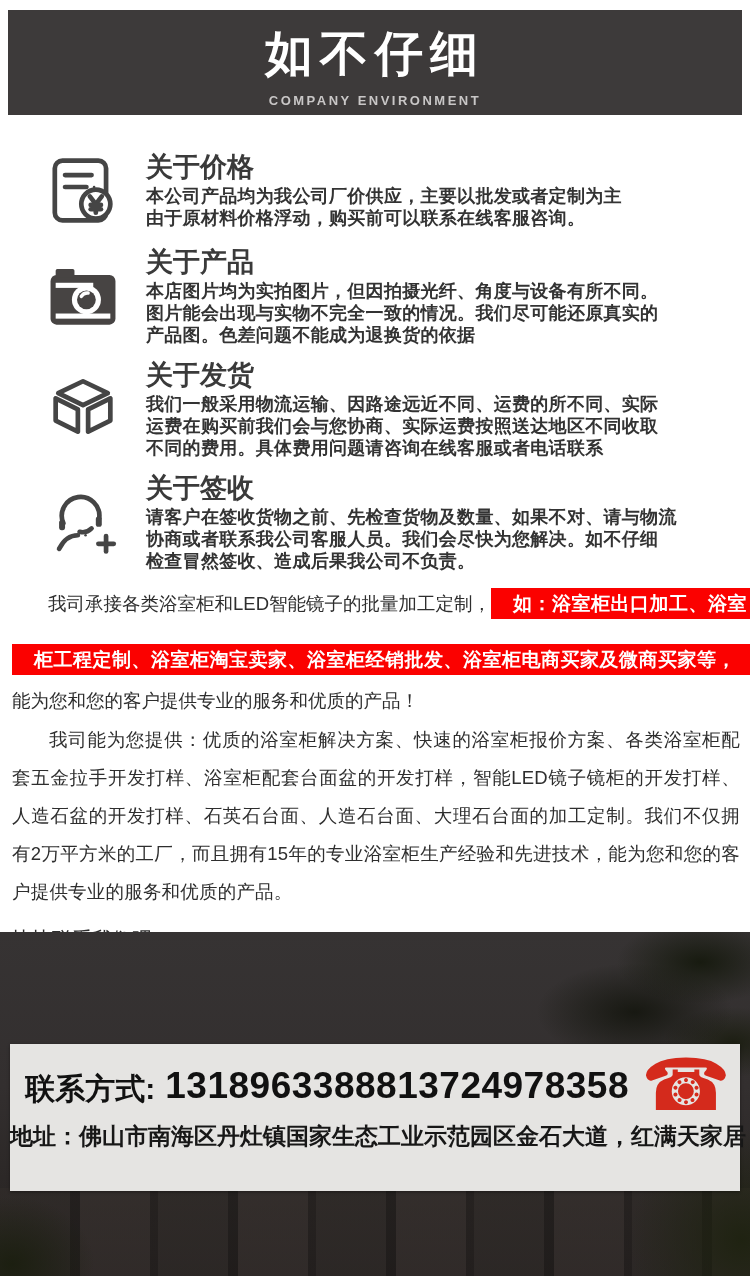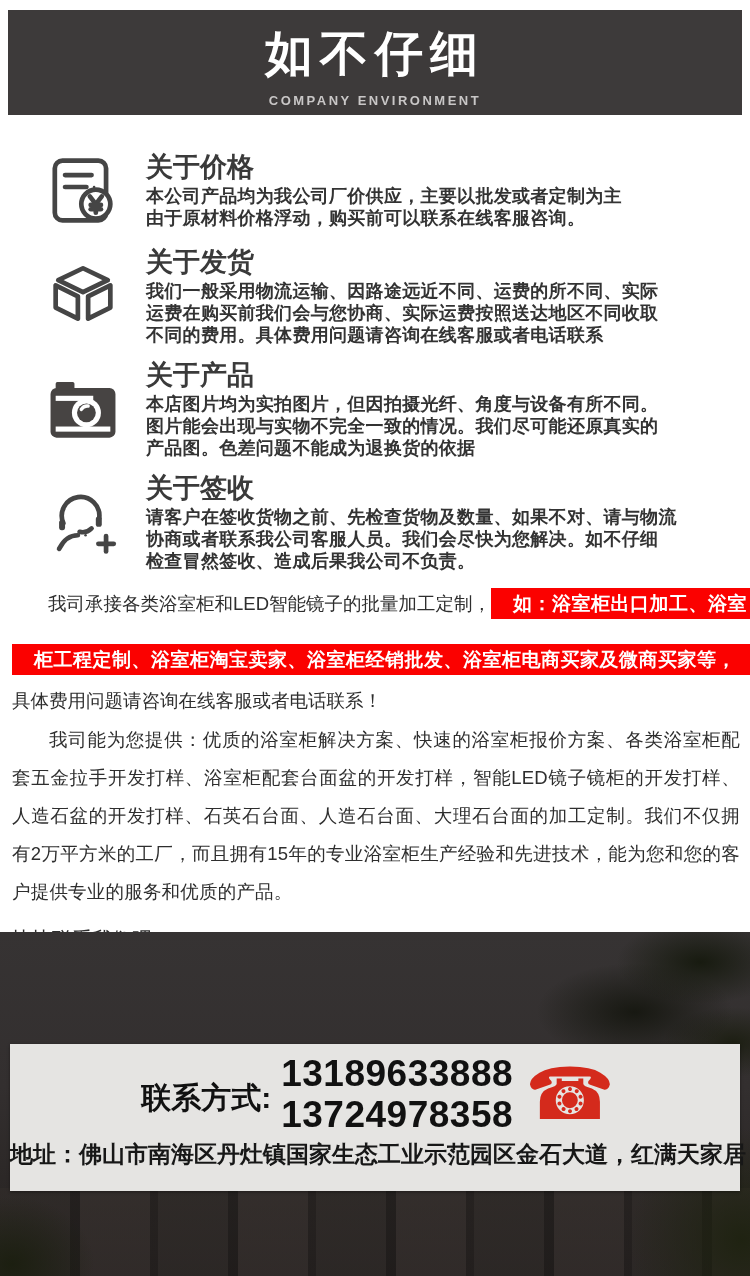--- a/index.html
+++ b/index.html
@@ -80,21 +80,21 @@
     background: radial-gradient(ellipse 150px 150px at 95% 80%, rgba(30,34,16,0.95) 0%, rgba(30,34,16,0) 75%);
   }
 
   
   .contact-box {
     position: absolute; top: 112px; left: 10px; right: 10px; height: 147px;
     background: #e5e4e2; box-shadow: 0 1px 3px rgba(0,0,0,0.4);
   }
   .phone-row { display: flex; align-items: center; justify-content: center; padding: 9px 0 0 6px; }
   .contact-label { font-size: 30px; font-weight: 700; color: #111111; margin-right: 10px; padding-top: 8px; }
-  .numbers { display: flex; flex-direction: column; line-height: 1.12; }
+  .numbers { display: flex; flex-direction: row; line-height: 1.12; }
   .phone-num { font-size: 37px; font-weight: 700; color: #111111; letter-spacing: 0.5px; }
   .phone-glyph { font-size: 72px; color: #d42a1c; line-height: 0.9; margin-left: 12px;
     font-family: "DejaVu Sans", sans-serif; }
   .address {
     text-align: center; font-size: 23px; font-weight: 700; color: #171717;
     white-space: nowrap; margin-top: 3px; letter-spacing: 0px; font-family: Liberation Mono, monospace;
   }
 </style>
 </head>
 <body>
@@ -124,51 +124,51 @@
       </div>
       <div class="sec-text">
         <div class="sec-title">关于价格</div>
         <div class="sec-body">本公司产品均为我公司厂价供应，主要以批发或者定制为主
 由于原材料价格浮动，购买前可以联系在线客服咨询。</div>
       </div>
     </div>
 
     <div class="section">
       <div class="sec-icon">
-        <svg viewBox="0 0 96 96" fill="none" stroke="#454545" stroke-width="5.5" stroke-linecap="round" stroke-linejoin="round">
-          <path d="M48 12 L77 26 L48 40 L19 26 Z"></path>
-          <path d="M16 32 L16 58 L42 71 L42 45 Z"></path>
-          <path d="M80 32 L80 58 L54 71 L54 45 Z"></path>
-        </svg>
-      </div>
-      <div class="sec-text">
-        <div class="sec-title">关于发货</div>
-        <div class="sec-body">我们一般采用物流运输、因路途远近不同、运费的所不同、实际
-运费在购买前我们会与您协商、实际运费按照送达地区不同收取
-不同的费用。具体费用问题请咨询在线客服或者电话联系</div>
-      </div>
-    </div>
-
-    <div class="section">
-      <div class="sec-icon">
         <svg viewBox="0 0 96 96">
           <rect x="10" y="20" width="76" height="58" rx="7" fill="#474443"></rect>
           <rect x="16" y="13" width="22" height="10" rx="2" fill="#474443"></rect>
           <rect x="16" y="29" width="44" height="6" fill="#ffffff"></rect>
           <rect x="16" y="65" width="64" height="6" fill="#ffffff"></rect>
           <circle cx="52" cy="49" r="17" fill="#ffffff"></circle>
           <circle cx="52" cy="49" r="11" fill="#474443"></circle>
           <path d="M46 45 A8 8 0 0 1 54 41" stroke="#ffffff" stroke-width="4" fill="none" stroke-linecap="round"></path>
         </svg>
       </div>
       <div class="sec-text">
         <div class="sec-title">关于产品</div>
         <div class="sec-body">本店图片均为实拍图片，但因拍摄光纤、角度与设备有所不同。
 图片能会出现与实物不完全一致的情况。我们尽可能还原真实的
 产品图。色差问题不能成为退换货的依据</div>
+      </div>
+    </div>
+
+    <div class="section">
+      <div class="sec-icon">
+        <svg viewBox="0 0 96 96" fill="none" stroke="#454545" stroke-width="5.5" stroke-linecap="round" stroke-linejoin="round">
+          <path d="M48 12 L77 26 L48 40 L19 26 Z"></path>
+          <path d="M16 32 L16 58 L42 71 L42 45 Z"></path>
+          <path d="M80 32 L80 58 L54 71 L54 45 Z"></path>
+        </svg>
+      </div>
+      <div class="sec-text">
+        <div class="sec-title">关于发货</div>
+        <div class="sec-body">我们一般采用物流运输、因路途远近不同、运费的所不同、实际
+运费在购买前我们会与您协商、实际运费按照送达地区不同收取
+不同的费用。具体费用问题请咨询在线客服或者电话联系</div>
       </div>
     </div>
 
     <div class="section">
       <div class="sec-icon">
         <svg viewBox="0 0 96 96" fill="none" stroke="#454545" stroke-width="5.5" stroke-linecap="round" stroke-linejoin="round">
           <path d="M25 46 A22 22 0 1 1 67 40"></path>
           <rect x="20" y="42" width="7" height="12" rx="3" fill="#454545" stroke="none"></rect>
           <rect x="63" y="38" width="7" height="12" rx="3" fill="#454545" stroke="none"></rect>
           <path d="M44 56 Q52 58 58 52"></path>
@@ -184,21 +184,21 @@
 协商或者联系我公司客服人员。我们会尽快为您解决。如不仔细
 检查冒然签收、造成后果我公司不负责。</div>
       </div>
     </div>
 
   </div>
 
   <div class="intro">
     <div class="line1"><span class="indent"></span><span>我司承接各类浴室柜和LED智能镜子的批量加工定制，</span><span class="hl">如：浴室柜出口加工、浴室</span></div>
     <div class="line2"><span class="hl">柜工程定制、浴室柜淘宝卖家、浴室柜经销批发、浴室柜电商买家及微商买家等，</span></div>
-    <div class="line3">具体费用问题请咨询在线客服或者电话联系！</div>
+    <div class="line3">能为您和您的客户提供专业的服务和优质的产品！</div>
     <div class="para">我司能为您提供：优质的浴室柜解决方案、快速的浴室柜报价方案、各类浴室柜配套五金拉手开发打样、浴室柜配套台面盆的开发打样，智能LED镜子镜柜的开发打样、人造石盆的开发打样、石英石台面、人造石台面、大理石台面的加工定制。我们不仅拥有2万平方米的工厂，而且拥有15年的专业浴室柜生产经验和先进技术，能为您和您的客户提供专业的服务和优质的产品。</div>
     <div class="closing">快快联系我们吧！</div>
   </div>
 
   <div class="photo">
     <div class="trees-top"></div>
     <div class="building"></div>
     <div class="tree-left"></div>
     <div class="tree-right"></div>
 

